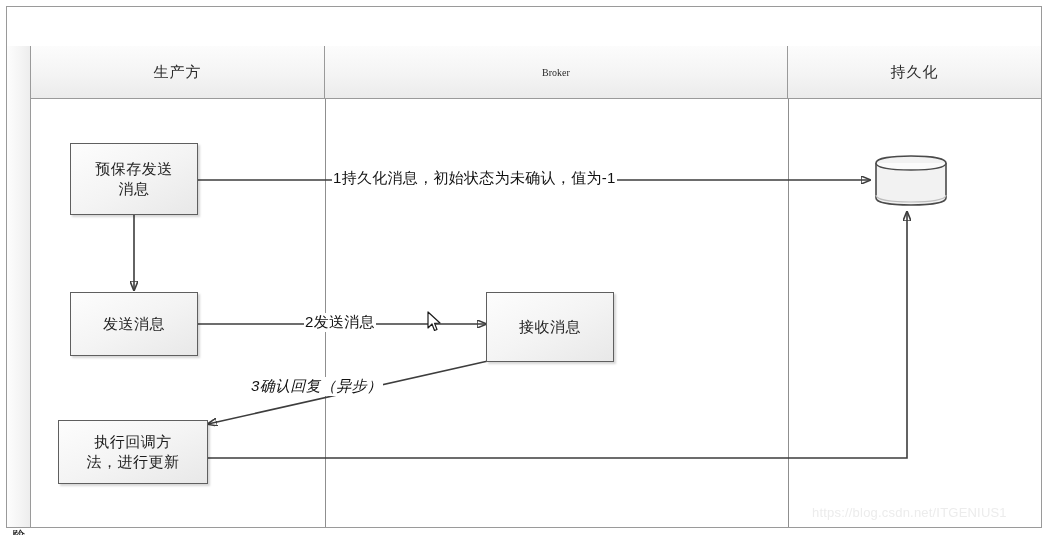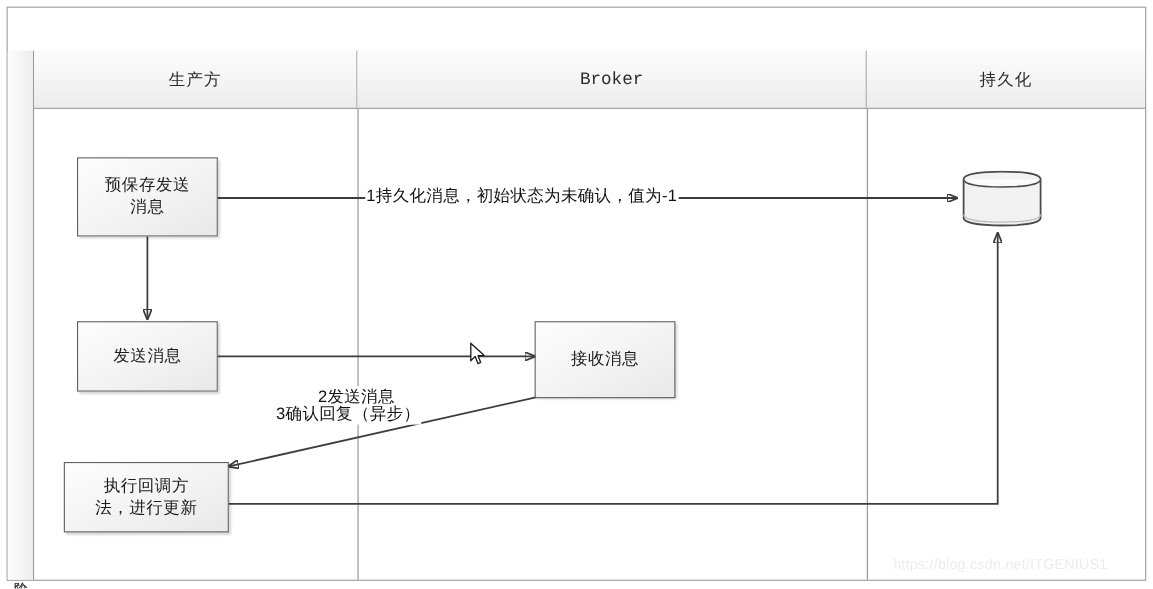--- a/index.html
+++ b/index.html
@@ -85,22 +85,22 @@
     display: flex;
     align-items: center;
     justify-content: center;
   }
   .lane-head .lane-label {
     font-size: 15px;
     color: #2b2b2b;
     letter-spacing: 1px;
   }
   .lane-head.mono .lane-label {
-    font-family: Liberation Mono, monospace;
-    font-size: 16px;
+    font-family: Liberation Serif, serif;
+    font-size: 10px;
     letter-spacing: 0;
   }
   .lane-head.last { border-right: none; }
 
   
   .lane-div {
     position: absolute;
     top: 99px;
     width: 1px;
     height: 428px;
@@ -222,23 +222,23 @@
   <div class="db" style="left:874px; top:155px;">
     <svg width="74" height="52" viewBox="0 0 74 52">
       <path d="M2,8 C2,3 18,1 37,1 C56,1 72,3 72,8 L72,43 C72,48 56,50 37,50 C18,50 2,48 2,43 Z" fill="#f2f2f2" stroke="#4a4a4a" stroke-width="1.6"></path>
       <path d="M2,8 C2,13 18,15 37,15 C56,15 72,13 72,8" fill="#fbfbfb" stroke="#4a4a4a" stroke-width="1.4"></path>
       <path d="M2,40 C2,45 18,47 37,47 C56,47 72,45 72,40" fill="none" stroke="#bdbdbd" stroke-width="1.2"></path>
     </svg>
   </div>
 
   <div class="edge-label" style="left:332px; top:169px;">1持久化消息，初始状态为未确认，值为-1</div>
 
-  <div class="edge-label" style="left:288px; top:313px;margin-top:38px;">2发送消息</div>
-
-  <div class="edge-label" style="left:250px; top:367px;">3确认回复（异步）</div>
+  <div class="edge-label" style="left:304px; top:313px;">2发送消息</div>
+
+  <div class="edge-label" style="left:250px; top:377px;font-style:italic;">3确认回复（异步）</div>
 
 
   <svg class="cursor" style="left: 427px; top: 311px;" viewBox="0 0 16 22">
     <path d="M1,1 L1,17 L5,13 L7.5,19.5 L10,18.5 L7.6,12.4 L13,12 Z" fill="#ffffff" stroke="#1a1a1a" stroke-width="1.2" stroke-linejoin="round"></path>
   </svg>
 
   <div class="watermark" style="left:812px; top:505px;">https://blog.csdn.net/ITGENIUS1</div>
 
 </div>
 

